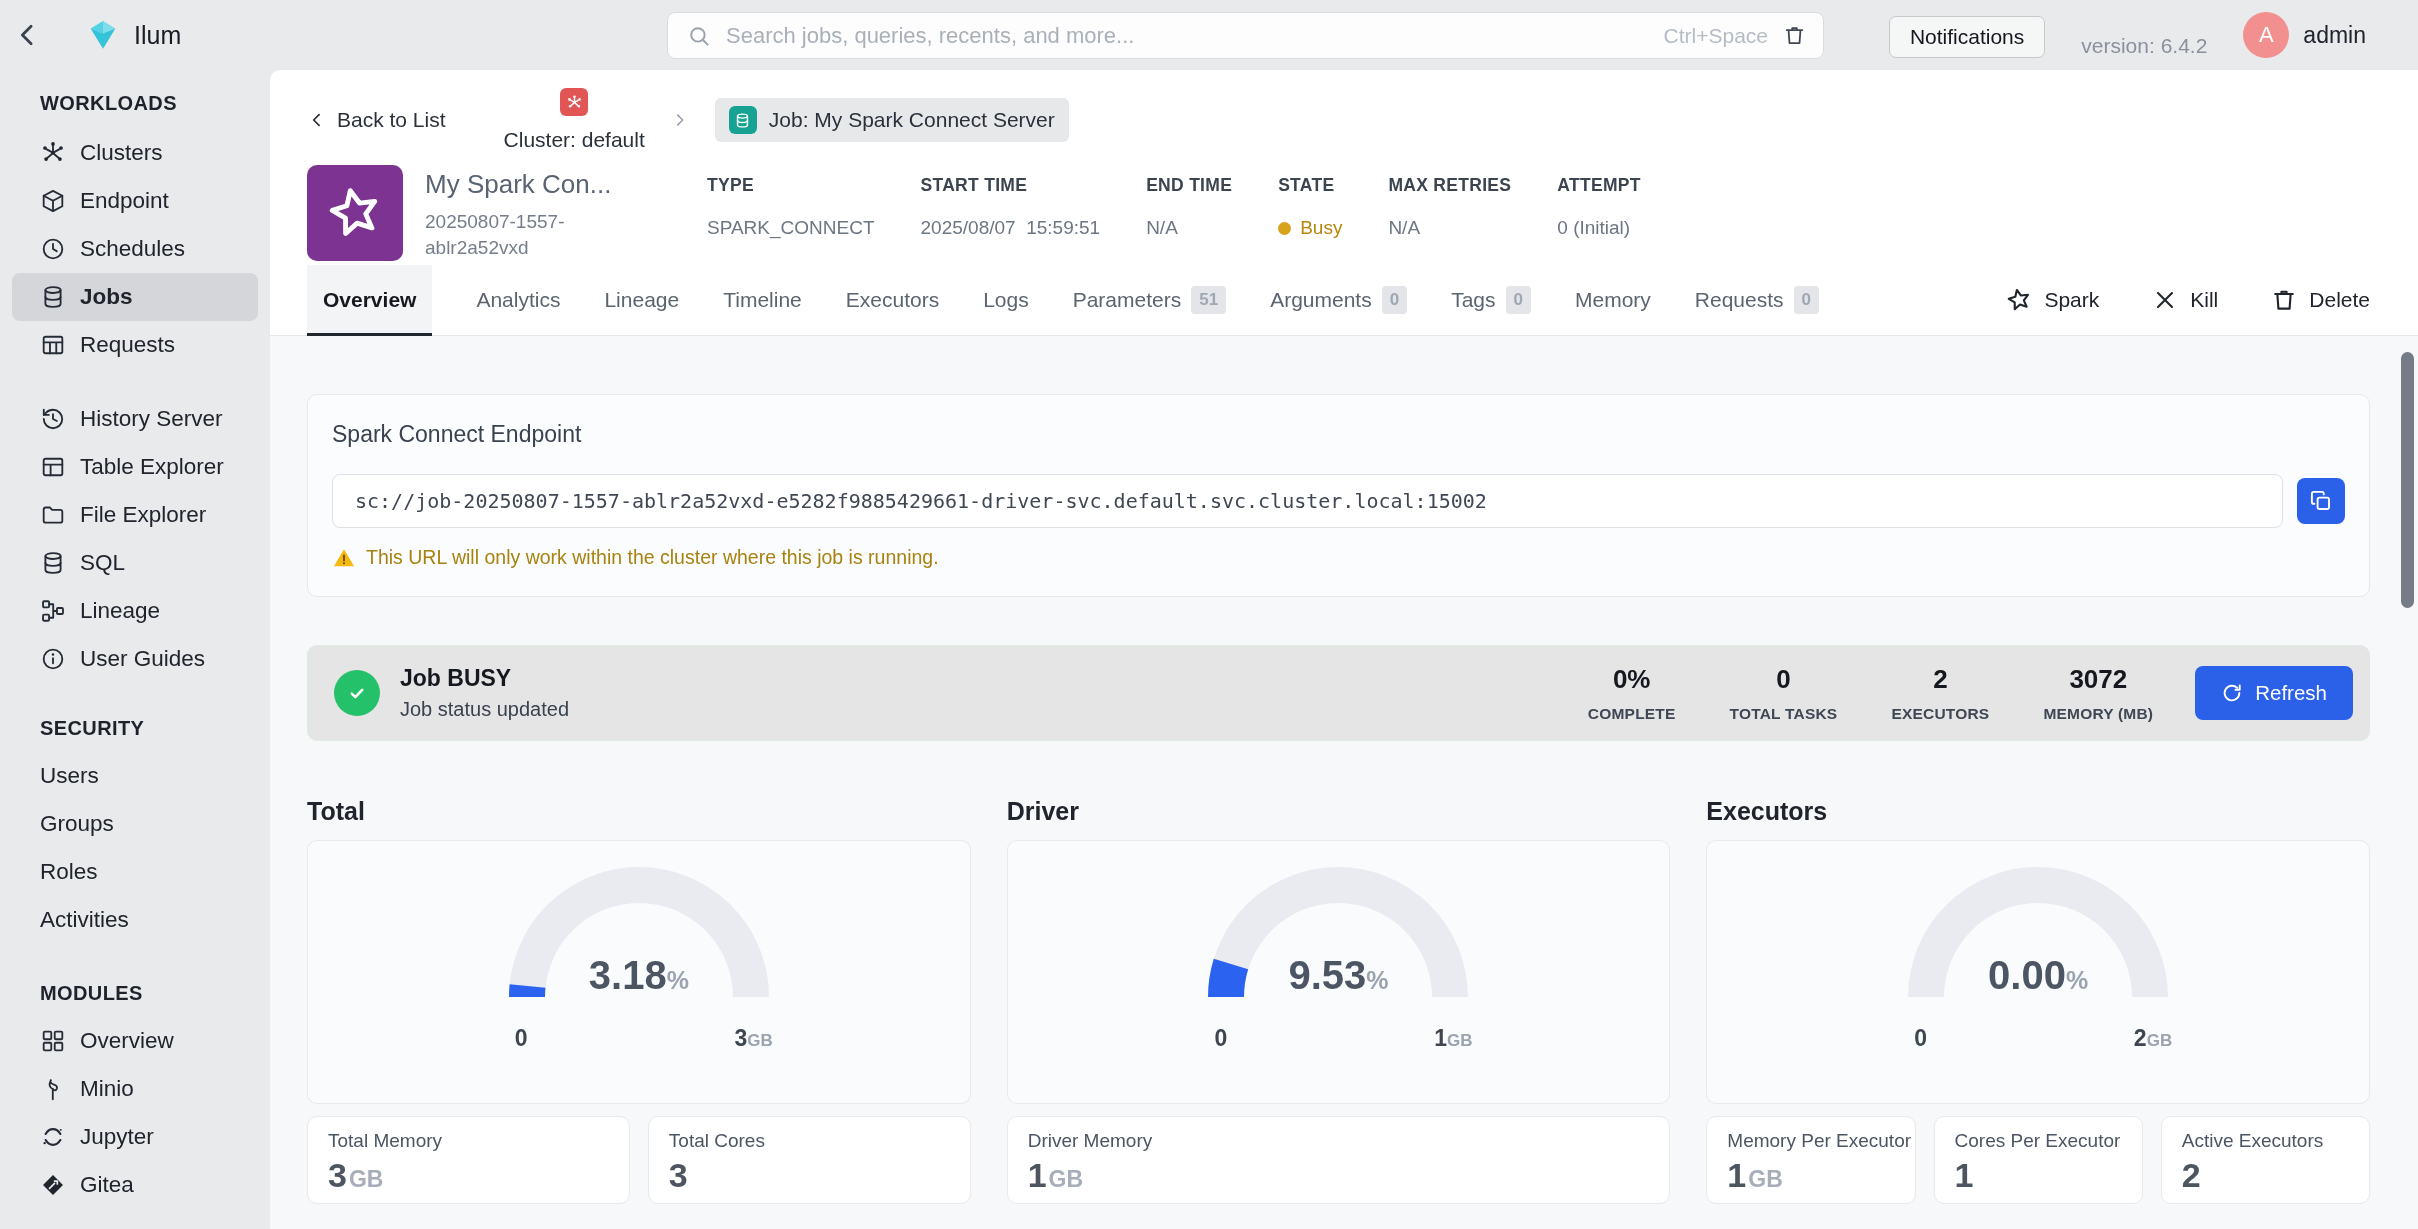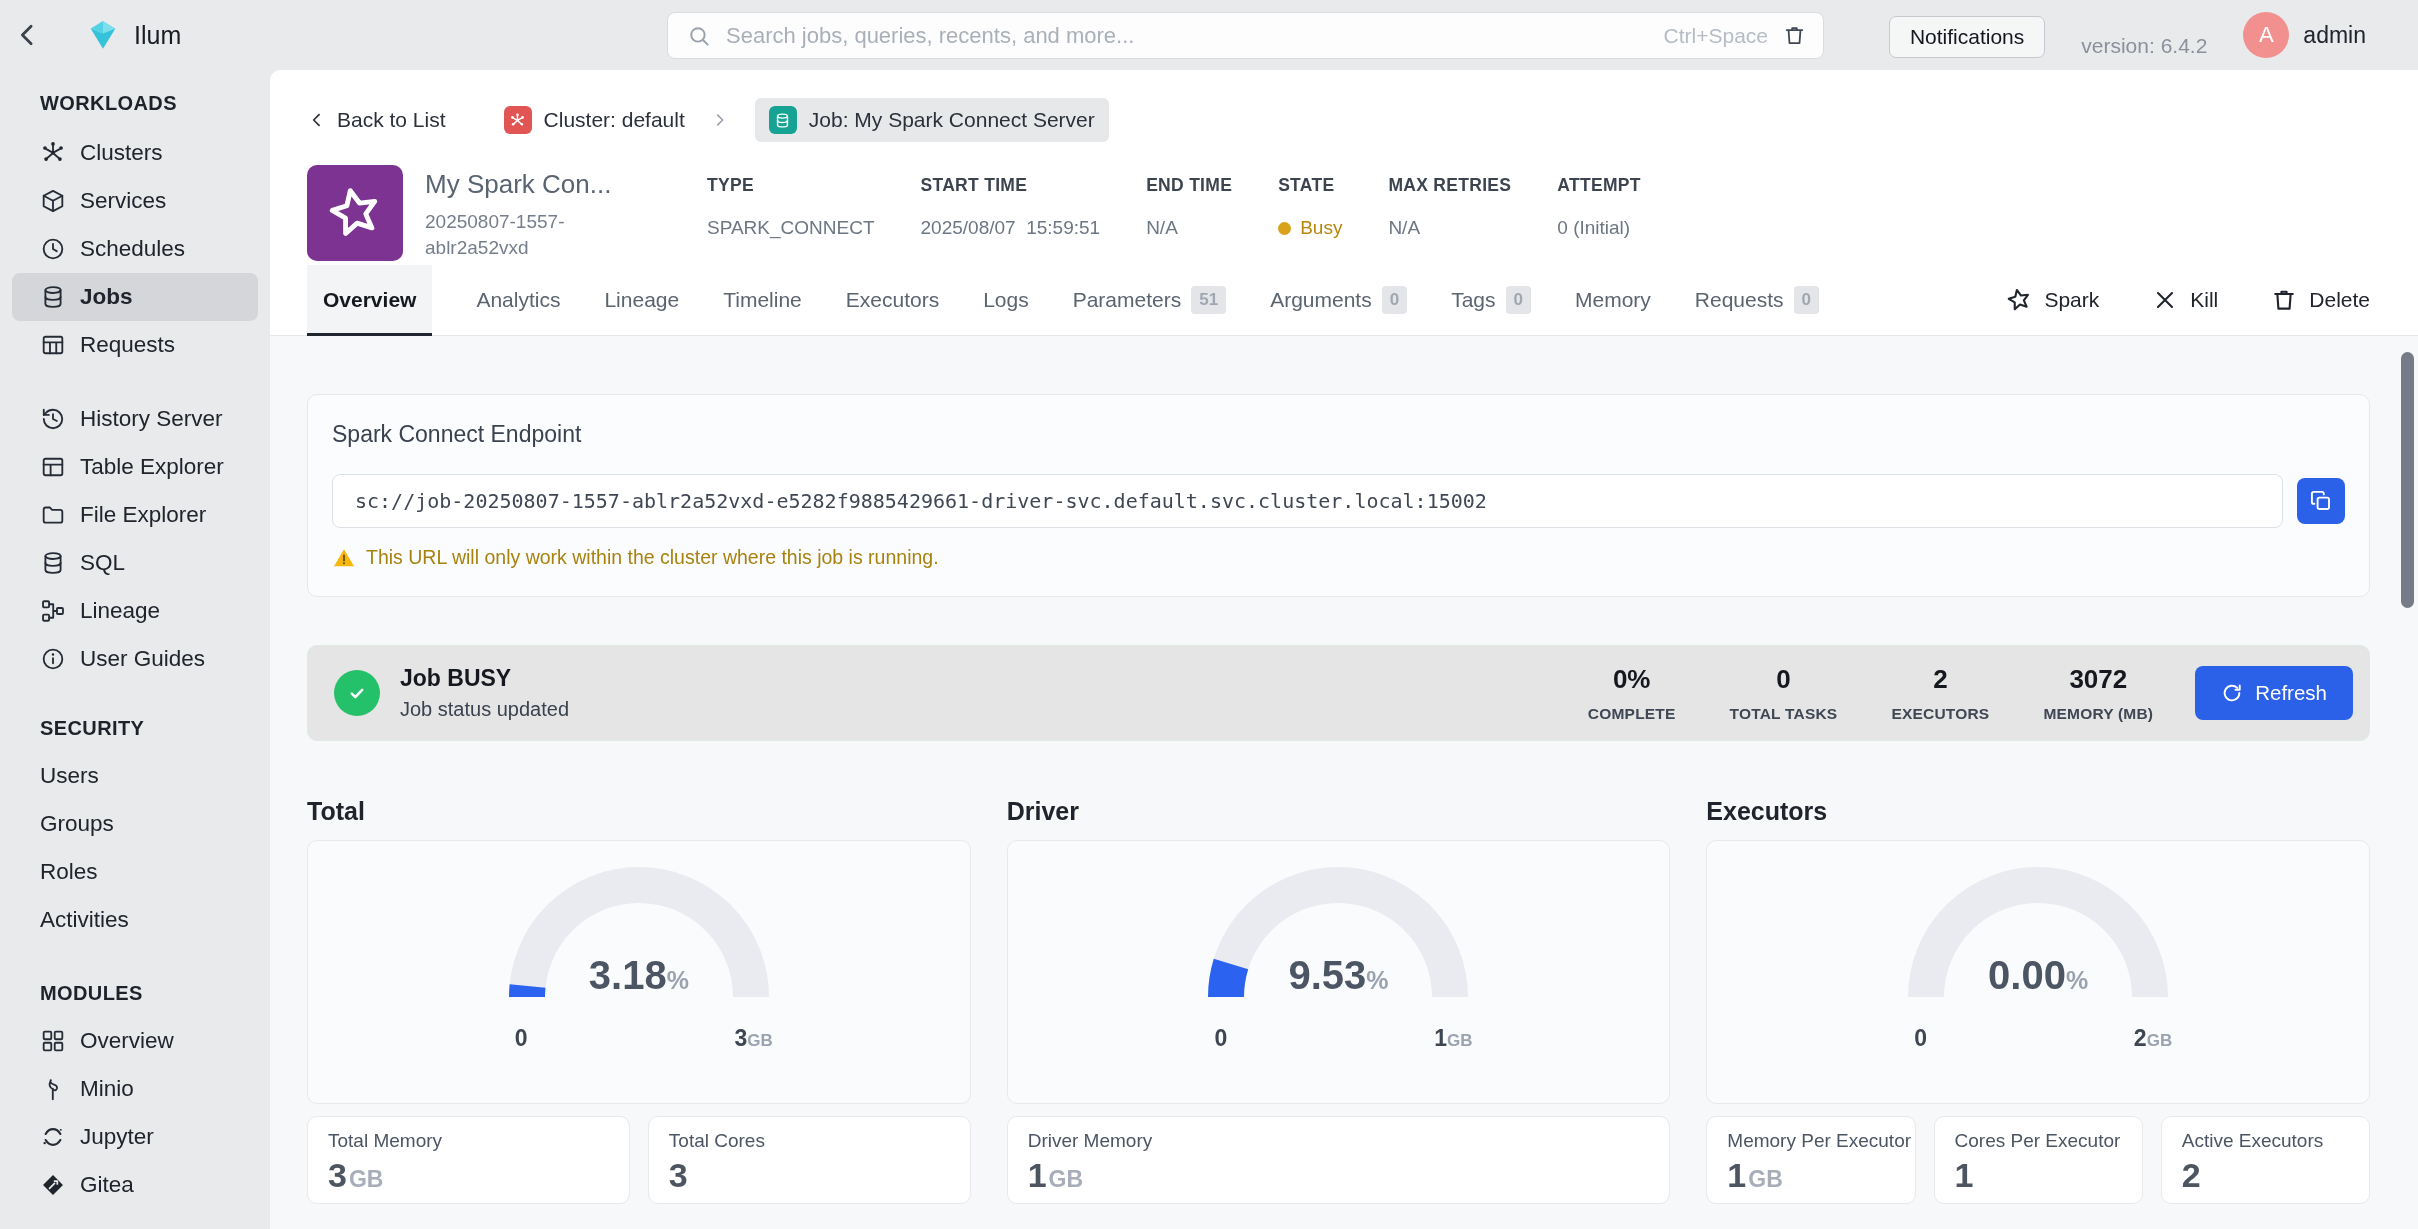--- a/index.html
+++ b/index.html
@@ -51,21 +51,21 @@
   .side-group-security { margin-top:34px; }
   .side-group-modules { margin-top:38px; }
   .side-group-security .side-items, .side-group-modules .side-items { margin-top:12px; }
   .icn { width:26px; height:26px; stroke:#262c36; fill:none; stroke-width:1.7; stroke-linecap:round; stroke-linejoin:round; flex:none; }
   
   .main { position:absolute; left:270px; top:70px; right:0; bottom:0; background:#f7f8f9; border-top-left-radius:10px; overflow:hidden; }
   .main-header { background:#fff; border-top-left-radius:10px; }
   .bc-row { margin:0 48px 0 37px; padding-top:25px; height:75px; display:flex; align-items:center; }
   .bc-back { display:flex; align-items:center; gap:10px; font-size:21px; font-weight:500; color:#2b313b; cursor:pointer; }
   .bc-chip { display:flex; align-items:center; gap:12px; font-size:21px; color:#2b313b; cursor:pointer; }
-  .bc-cluster { margin-left:58px; }
+  .bc-cluster { margin-left:58px;flex-direction:column; }
   .bc-sep { margin:0 26px; }
   .bc-job { background:#e7e8ea; border-radius:6px; padding:8px 14px; }
   .chip-ic { width:28px; height:28px; border-radius:6px; display:flex; align-items:center; justify-content:center; flex:none; }
   .chip-ic svg { width:17px; height:17px; stroke:#fff; fill:none; stroke-width:2; stroke-linecap:round; stroke-linejoin:round; }
   
   .job-header { margin:20px 48px 0 37px; display:flex; }
   .job-icon { width:96px; height:96px; border-radius:10px; display:flex; align-items:center; justify-content:center; flex:none; }
   .job-titleblock { margin-left:22px; width:240px; }
   .job-title { font-size:26px; font-weight:500; color:#5a6372; padding-top:4px; }
   .job-id { margin-top:9px; font-size:19px; color:#757e8a; line-height:1.35; }
@@ -187,21 +187,21 @@
             <circle cx="5.6" cy="17.6" r="1.7" fill="currentColor" stroke="none"></circle>
             <circle cx="4.6" cy="7.4" r="1.7" fill="currentColor" stroke="none"></circle>
           </svg>
         <span>Clusters</span>
       </div>
       <div class="side-item">
         <svg class="icn" viewBox="0 0 24 24">
             <path d="M12 2.7 20.6 7.2v9.6L12 21.3 3.4 16.8V7.2z"></path>
             <path d="M3.4 7.2 12 11.8l8.6-4.6M12 11.8v9.5"></path>
           </svg>
-        <span>Services</span>
+        <span>Endpoint</span>
       </div>
       <div class="side-item">
         <svg class="icn" viewBox="0 0 24 24">
             <circle cx="12" cy="12" r="8.6"></circle>
             <path d="M12 7.2V12l3.4 2"></path>
           </svg>
         <span>Schedules</span>
       </div>
       <div class="side-item selected">
         <svg class="icn" viewBox="0 0 24 24">

